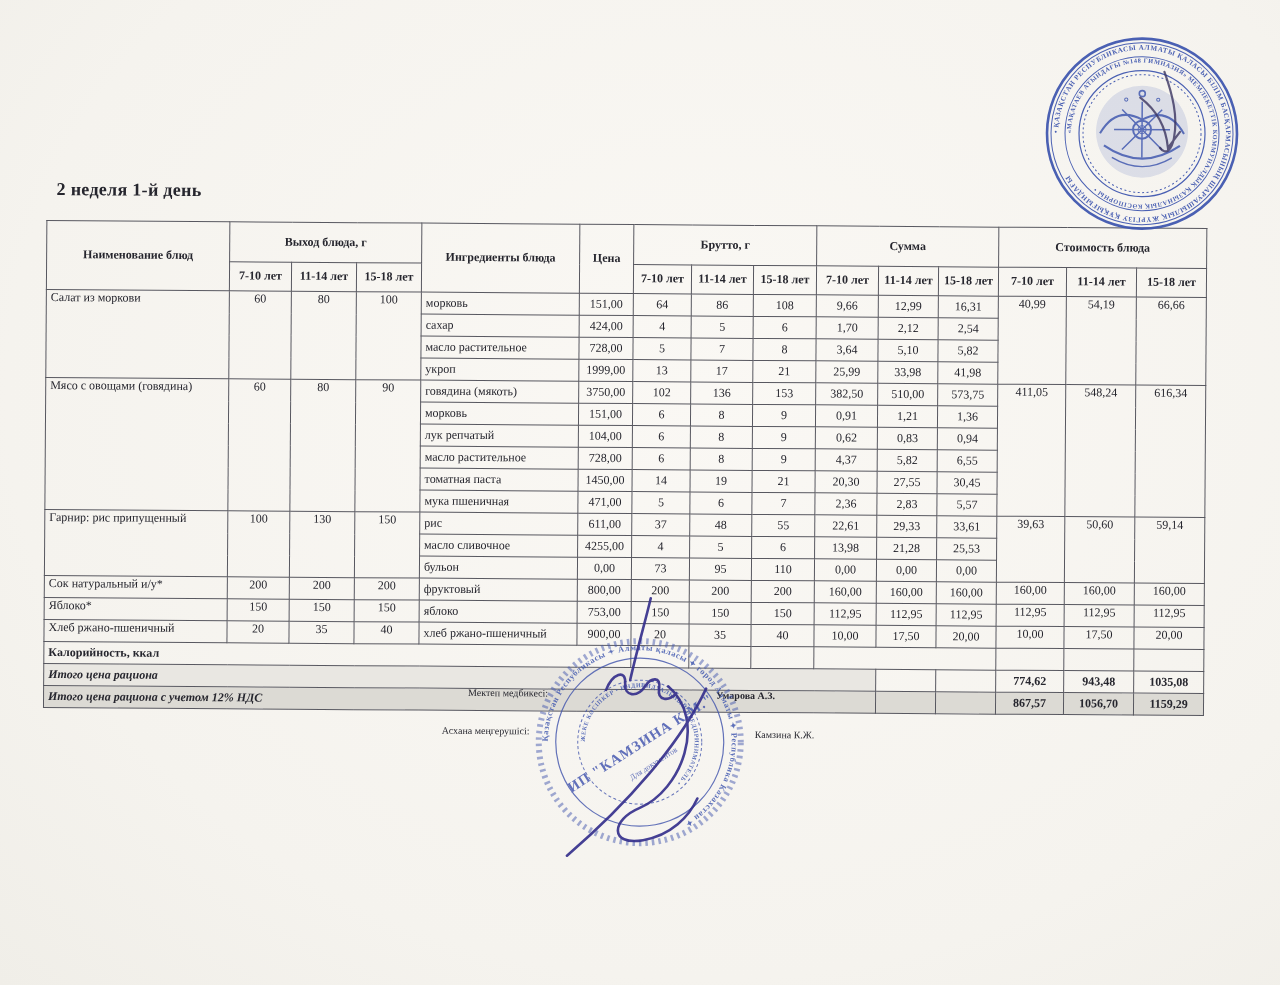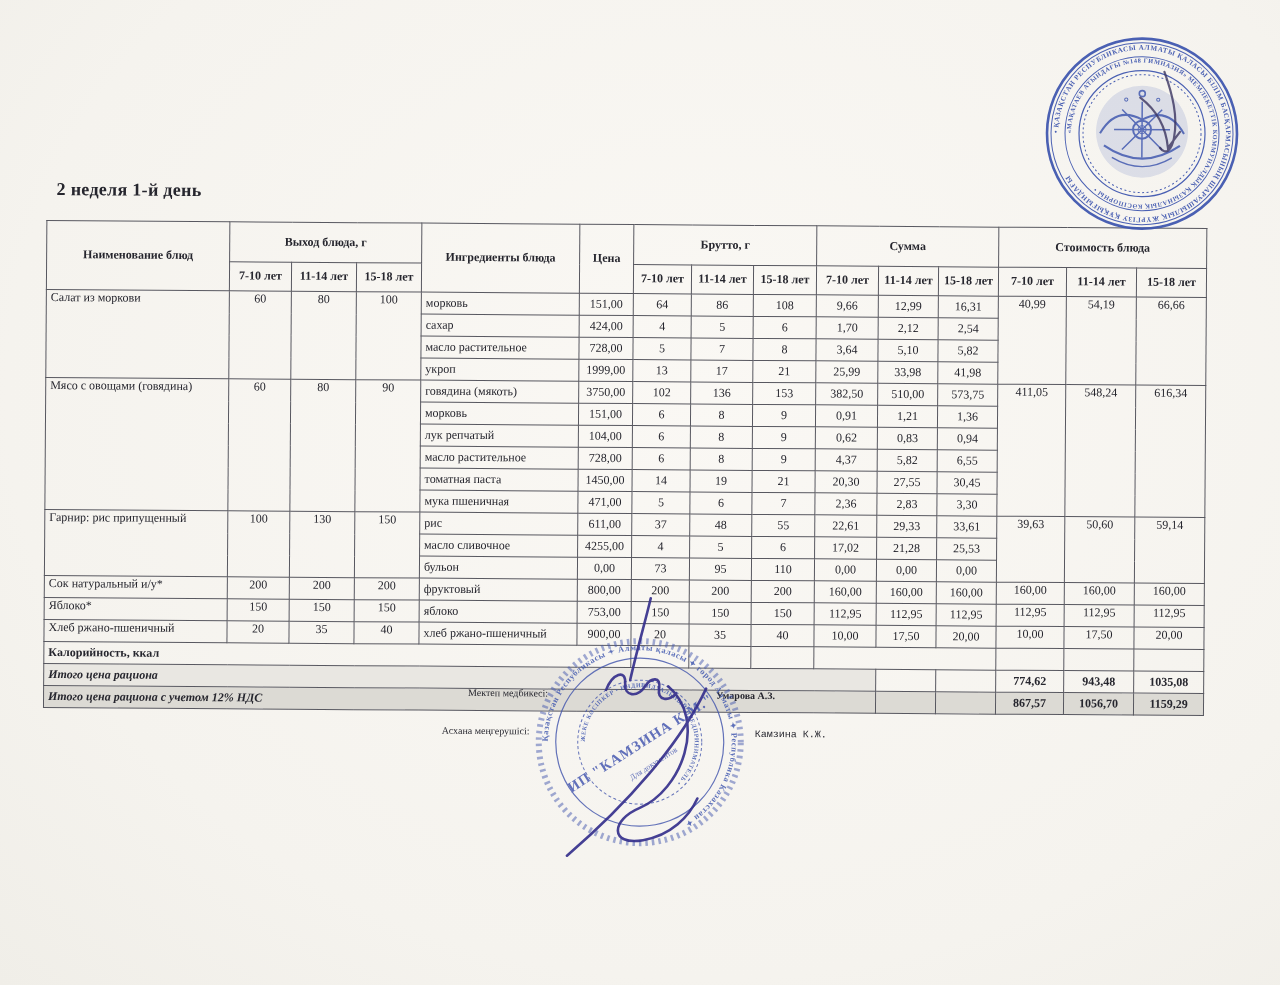--- a/index.html
+++ b/index.html
@@ -187,21 +187,21 @@
             <td class="c">30,45</td>
           </tr>
           <tr>
             <td class="tl">мука пшеничная</td>
             <td class="c">471,00</td>
             <td class="c">5</td>
             <td class="c">6</td>
             <td class="c">7</td>
             <td class="c">2,36</td>
             <td class="c">2,83</td>
-            <td class="c">3,30</td>
+            <td class="c">5,57</td>
           </tr>
           <tr>
             <td class="tl vt" rowspan="3">Гарнир: рис припущенный</td>
             <td class="c vt" rowspan="3">100</td>
             <td class="c vt" rowspan="3">130</td>
             <td class="c vt" rowspan="3">150</td>
             <td class="tl">рис</td>
             <td class="c">611,00</td>
             <td class="c">37</td>
             <td class="c">48</td>
@@ -212,21 +212,21 @@
             <td class="c cost" rowspan="3">39,63</td>
             <td class="c cost" rowspan="3">50,60</td>
             <td class="c cost" rowspan="3">59,14</td>
           </tr>
           <tr>
             <td class="tl">масло сливочное</td>
             <td class="c">4255,00</td>
             <td class="c">4</td>
             <td class="c">5</td>
             <td class="c">6</td>
-            <td class="c">17,02</td>
+            <td class="c">13,98</td>
             <td class="c">21,28</td>
             <td class="c">25,53</td>
           </tr>
           <tr>
             <td class="tl">бульон</td>
             <td class="c">0,00</td>
             <td class="c">73</td>
             <td class="c">95</td>
             <td class="c">110</td>
             <td class="c">0,00</td>
@@ -311,21 +311,21 @@
       <td class="r b">867,57</td>
       <td class="r b">1056,70</td>
       <td class="r b">1159,29</td>
     </tr>
    </tbody>
   </table>
 
   <div class="sig" style="left:470px;top:688px;">Мектеп медбикесі:</div>
   <div class="sig" style="left:718px;top:689px;font-weight:bold;">Умарова А.З.</div>
   <div class="sig" style="left:444px;top:726px;">Асхана меңгерушісі:</div>
-  <div class="sig" style="left:757px;top:728px;font-family:Liberation Mono, monospace;">Камзина К.Ж.</div>
+  <div class="sig" style="left:757px;top:728px;">Камзина К.Ж.</div>
 
   <svg style="position:absolute;left:1040px;top:18px;opacity:.92;" width="200" height="225" viewBox="0 0 200 225">
     <defs>
       <path id="sealRingA" d="M100,112 m-84,0 a84,84 0 1,1 168,0 a84,84 0 1,1 -168,0"></path>
       <path id="sealRingB" d="M100,112 m-71,0 a71,71 0 1,1 142,0 a71,71 0 1,1 -142,0"></path>
     </defs>
     <g stroke="#3c54ae" fill="none">
       <circle cx="100" cy="112" r="95" stroke-width="2.6"></circle>
       <circle cx="100" cy="112" r="91" stroke-width="1"></circle>
       <circle cx="100" cy="112" r="77" stroke-width="1"></circle>

